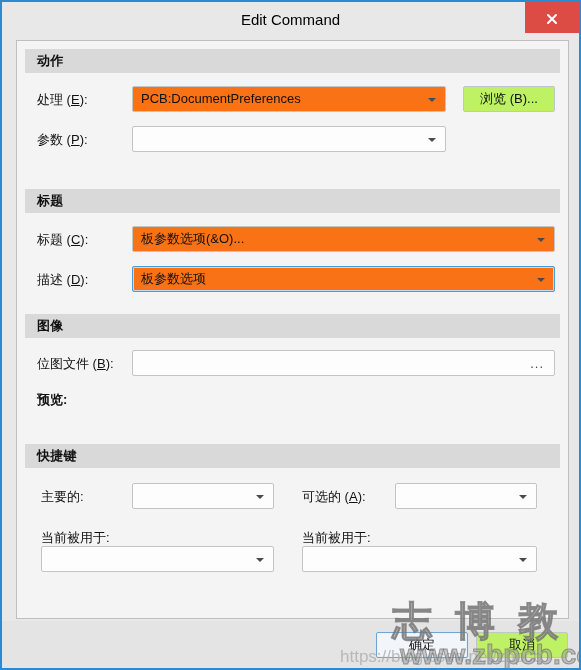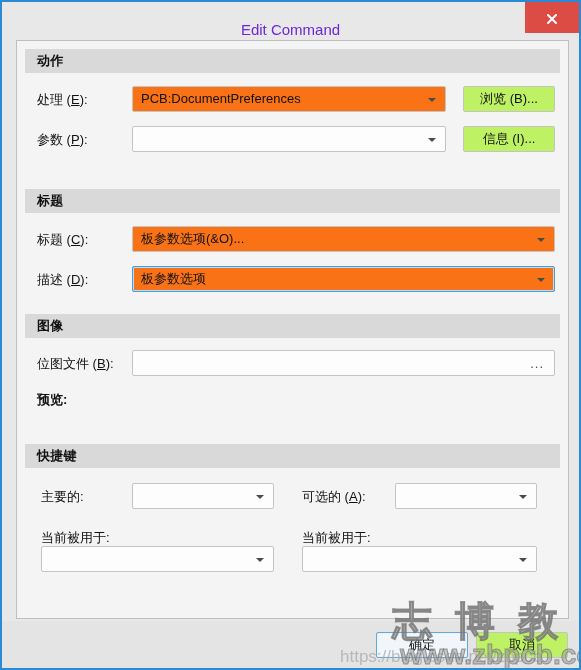--- a/index.html
+++ b/index.html
@@ -30,27 +30,27 @@
 
   .titlebar {
     position: absolute;
     left: 0; top: 0;
     width: 577px;
     height: 32px;
     background: #e8e8e8;
   }
   .title-text {
     position: absolute;
-    left: 0; top: 12px;
+    left: 0; top: 2px;
     width: 577px;
     height: 32px;
     line-height: 32px;
     text-align: center;
     font-size: 15px;
-    color: #6d28d9;
+    color: #000000;
   }
   .close-btn {
     position: absolute;
     right: 0; top: 0;
     width: 54px;
     height: 31px;
     background: #dc4c45;
     cursor: pointer;
   }
   .close-btn svg { display:block; margin: 10px auto 0 auto; }
@@ -227,21 +227,20 @@
     </div>
     <button class="btn" style="left:446px; top:45px; width:92px;">浏览 (B)...</button>
 
     <div class="lbl" style="left:20px; top:90px;">
       参数 (<u>P</u>):
     </div>
     <div class="field combo empty" style="left:115px; top:85px; width:314px;">
       <span></span>
       <span class="arrow"></span>
     </div>
-    <button class="btn" style="left:446px; top:85px; width:92px;">信息 (I)...</button>
 
     <div class="group-header" style="top:148px;">
       <span>标题</span>
     </div>
 
     <div class="lbl" style="left:20px; top:190px;">
       标题 (<u>C</u>):
     </div>
     <div class="field combo" style="left:115px; top:185px; width:423px;">
       <span>板参数选项(&amp;O)...</span>

